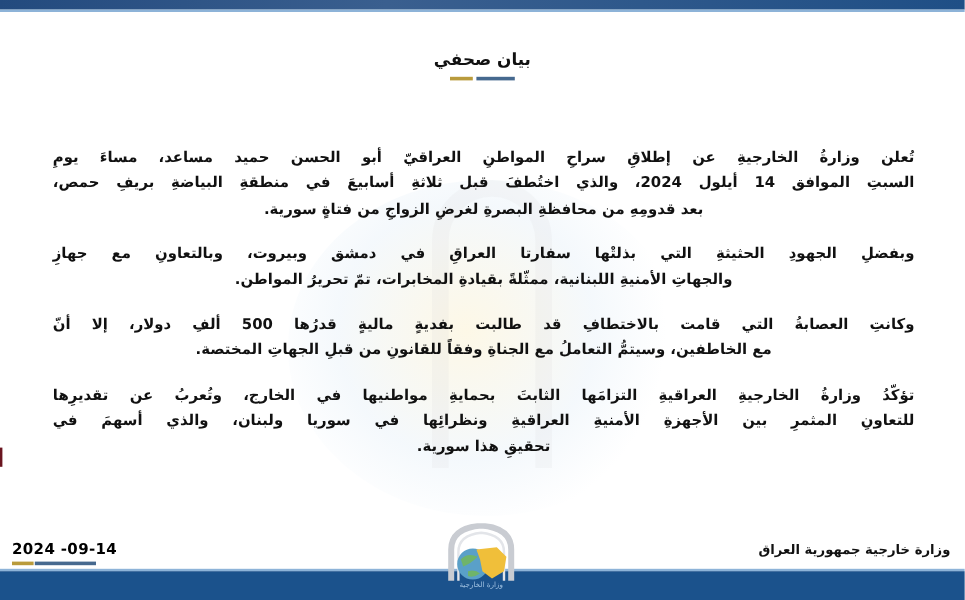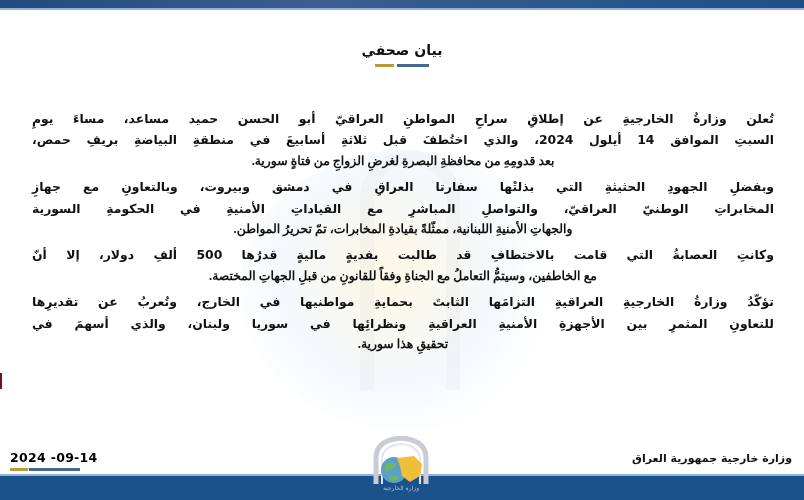--- a/index.html
+++ b/index.html
@@ -32,23 +32,23 @@
     .title-underline { margin: 6px auto 0; width: 54px; height: 4px; display: flex; gap: 3px; justify-content: center; }
     .title-underline .gold { width: 19px; height: 3px; background: #b99b3c; }
     .title-underline .blue { width: 32px; height: 3px; background: #46698f; }
 
     .body-text {
       position: absolute; left: 28px; top: 104px; width: 750px;
       direction: rtl; text-align: justify; text-align-last: center;
       font-family: "DejaVu Sans", sans-serif; font-weight: bold; font-size: 12.4px;
       line-height: 21.4px; color: #111;
     }
-    .body-text p { margin: 4px; }
+    .body-text p { margin: 16px; }
     .body-text .line { display: block; text-align: justify; text-align-last: justify; }
-    .body-text .line.center { text-align: center; text-align-last: center; font-family: Liberation Serif, serif; }
+    .body-text .line.center { text-align: center; text-align-last: center; }
 
     .left-mark { position: absolute; left: 0; top: 373px; width: 2px; height: 16px; background: #6a1520; }
 
     .footer-date {
       position: absolute; left: 10px; top: 450px; font-family: "DejaVu Sans", sans-serif;
       font-weight: bold; font-size: 12.5px; color: #000000; letter-spacing: 0.3px;
     }
     .footer-date-bar { position: absolute; left: 10px; top: 468px; width: 70px; height: 3px; display: flex; }
     .footer-date-bar .gold { width: 18px; height: 3px; background: #b99b3c; }
     .footer-date-bar .blue { width: 52px; height: 3px; background: #46698f; margin-left: 1px; }
@@ -85,21 +85,20 @@
 </div>
 
 <div class="body-text">
   <p>
     <span class="line">تُعلن وزارةُ الخارجيةِ عن إطلاقِ سراحِ المواطنِ العراقيّ أبو الحسن حميد مساعد، مساءَ يومِ</span>
     <span class="line">السبتِ الموافق 14 أيلول 2024، والذي اختُطفَ قبل ثلاثةِ أسابيعَ في منطقةِ البياضةِ بريفِ حمص،</span>
     <span class="line center">بعد قدومِهِ من محافظةِ البصرةِ لغرضِ الزواجِ من فتاةٍ سورية.</span>
   </p>
   <p>
     <span class="line">وبفضلِ الجهودِ الحثيثةِ التي بذلتْها سفارتا العراقِ في دمشق وبيروت، وبالتعاونِ مع جهازِ</span>
-    <span class="line">المخابراتِ الوطنيّ العراقيّ، والتواصلِ المباشرِ مع القياداتِ الأمنيةِ في الحكومةِ السورية</span>
     <span class="line center">والجهاتِ الأمنيةِ اللبنانية، ممثّلةً بقيادةِ المخابرات، تمّ تحريرُ المواطن.</span>
   </p>
   <p>
     <span class="line">وكانتِ العصابةُ التي قامت بالاختطافِ قد طالبت بفديةٍ ماليةٍ قدرُها 500 ألفِ دولار، إلا أنّ</span>
     <span class="line center">مع الخاطفين، وسيتمُّ التعاملُ مع الجناةِ وفقاً للقانونِ من قبلِ الجهاتِ المختصة.</span>
   </p>
   <p>
     <span class="line">تؤكّدُ وزارةُ الخارجيةِ العراقيةِ التزامَها الثابتَ بحمايةِ مواطنيها في الخارج، وتُعربُ عن تقديرِها</span>
     <span class="line">للتعاونِ المثمرِ بين الأجهزةِ الأمنيةِ العراقيةِ ونظرائِها في سوريا ولبنان، والذي أسهمَ في</span>
     <span class="line center">تحقيقِ هذا سورية.</span>

